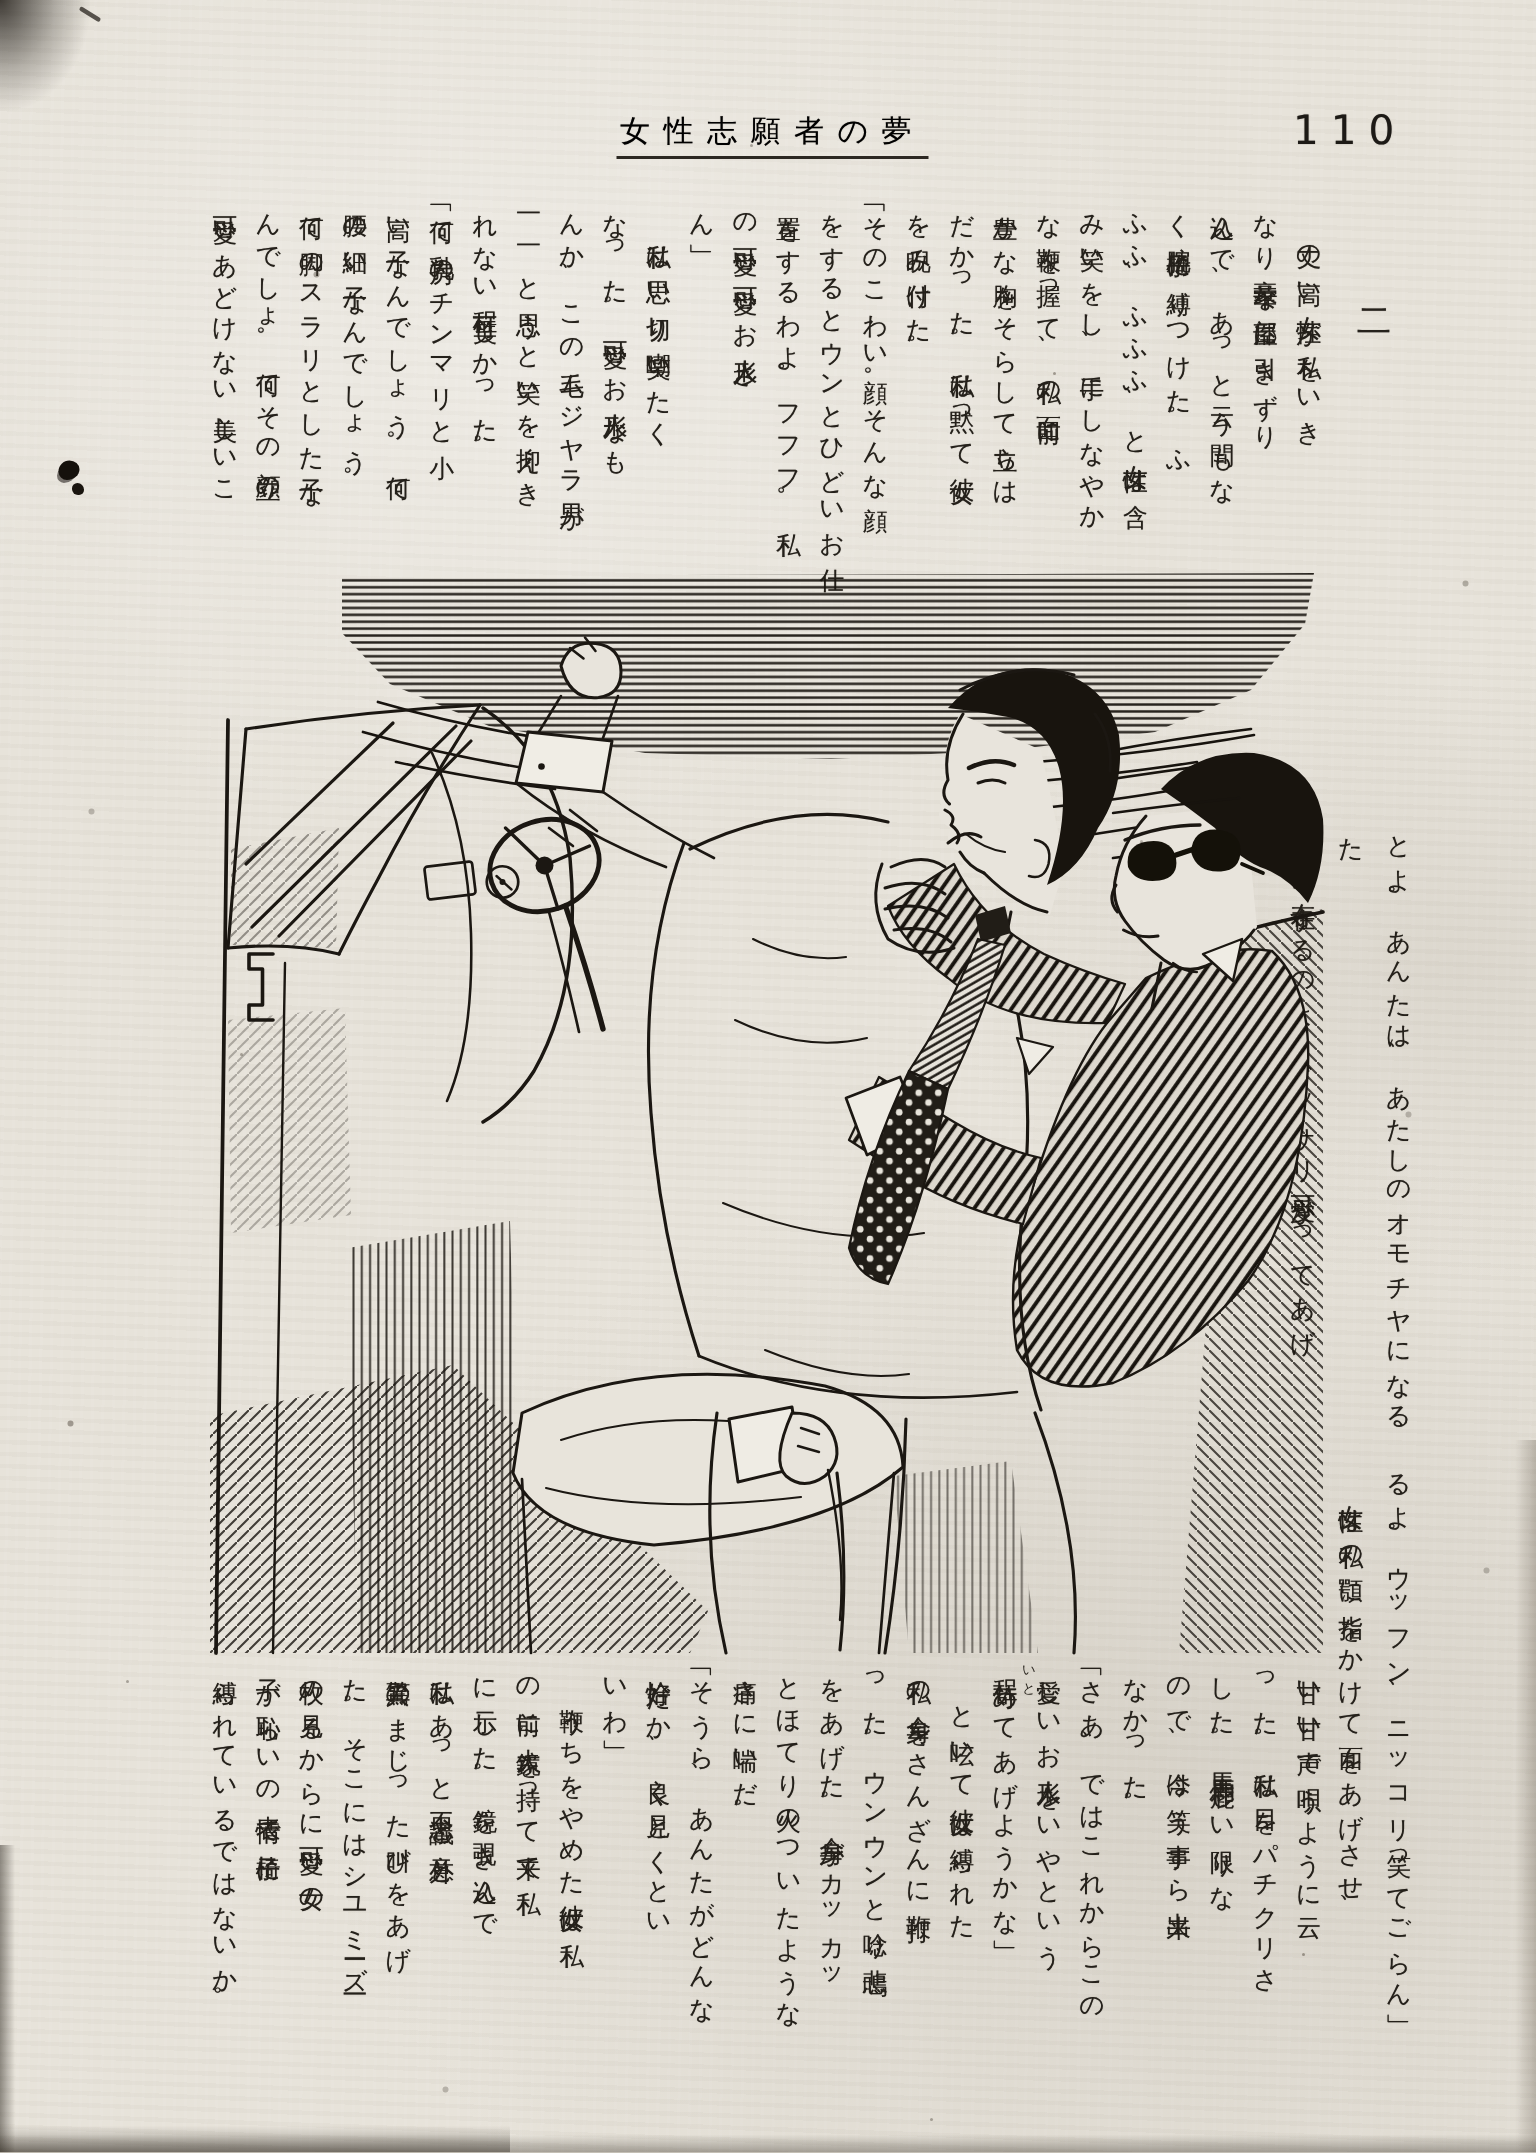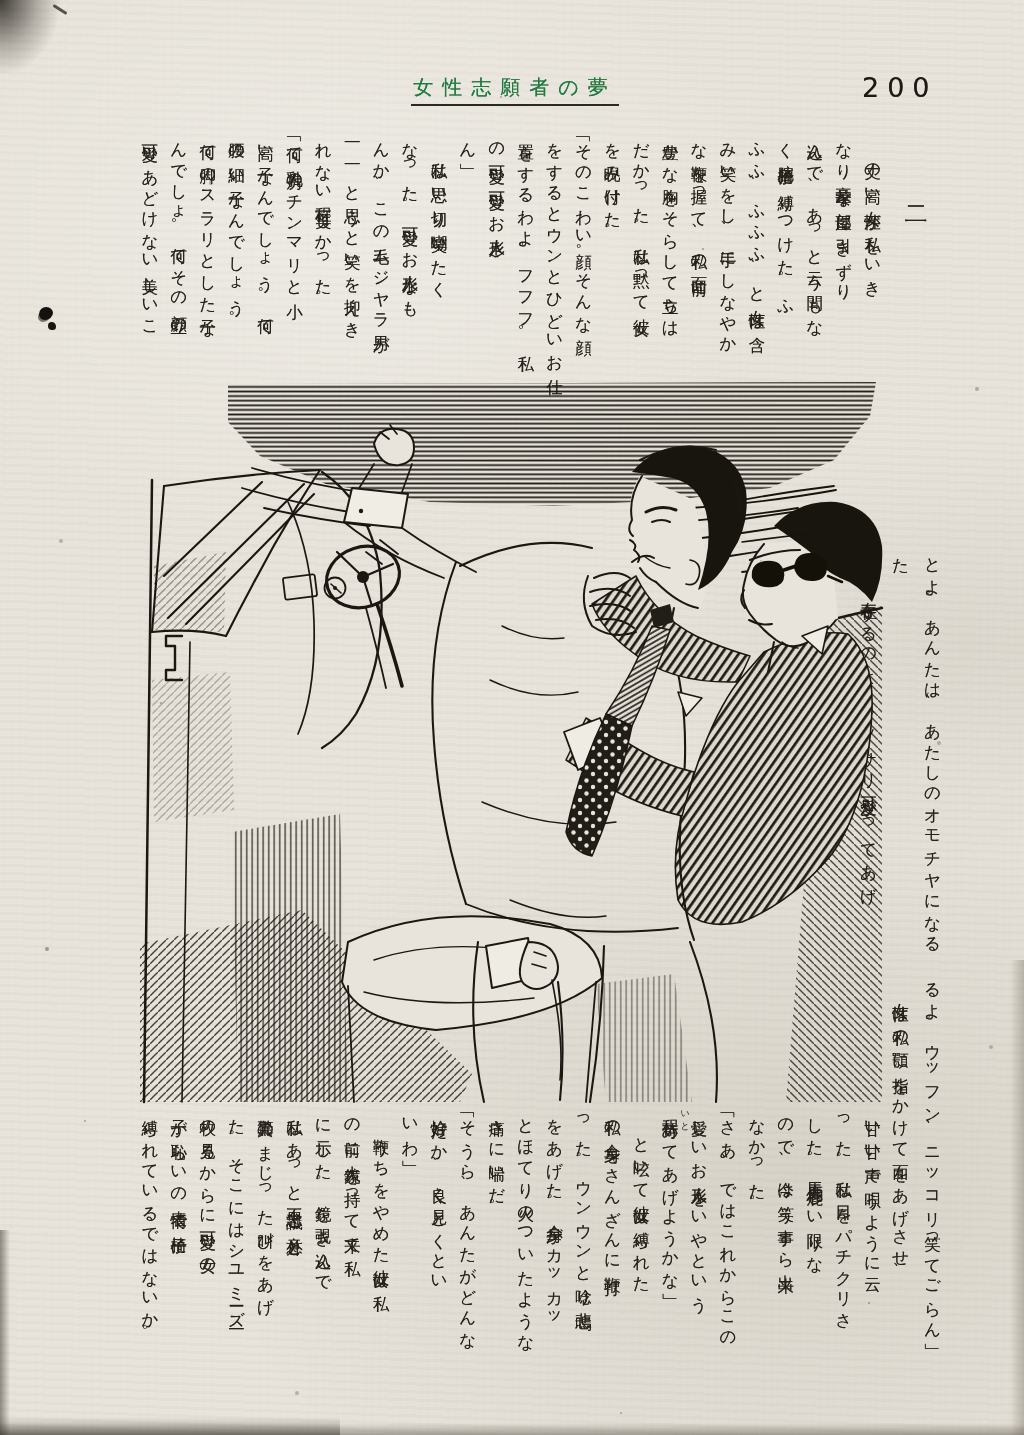--- a/index.html
+++ b/index.html
@@ -20,21 +20,21 @@
   
   .vblock{
     position:absolute;writing-mode:vertical-rl;text-orientation:upright;
     font-size:16.5px;letter-spacing:2.5px;line-height:28.9px;
     color:#24201a;text-shadow:0 0 .5px rgba(35,30,24,.55);
   }
   .vblock .vcol{margin:0;padding:0;}
   .vblock.narrowpitch{line-height:32px;}
   .title{
     position:absolute;left:400px;top:74px;width:230px;text-align:center;
-    font-size:20px;letter-spacing:9px;color:#15803d;
+    font-size:20px;letter-spacing:9px;color:#000000;
     text-shadow:0 0 .5px rgba(35,30,24,.6);
   }
   .title span{border-bottom:2px solid #2c2822;padding:0 2px 5px 2px;}
   .pageno{
     position:absolute;left:862px;top:72px;
     font-family:"DejaVu Sans","Liberation Sans",sans-serif;
     font-size:27px;letter-spacing:8px;color:#1d1a16;
     text-shadow:0 0 .6px rgba(30,26,20,.6);
   }
   .chapter{
@@ -71,21 +71,21 @@
       296px 1392px 0 1px rgba(70,62,52,.3), 620px 1412px 0 0 rgba(70,62,52,.4),
       84px 1120px 0 0 rgba(70,62,52,.4), 990px 1046px 0 1px rgba(70,62,52,.3),
       46px 948px 0 1px rgba(70,62,52,.45), 760px 560px 0 0 rgba(70,62,52,.3);}
 </style>
 </head>
 <body>
 
 <div class="page">
 
   <div class="title"><span>女性志願者の夢</span></div>
-  <div class="pageno">200</div>
+  <div class="pageno">110</div>
   <div class="chapter">二</div>
 
   <div class="vblock" style="left:134px;top:131px;width:752px;height:252px;">
       <div class="vcol">　丈の高い女性が私をいき</div>
       <div class="vcol">なり豪華な部屋に引きずり</div>
       <div class="vcol">込んで、あっと云う間もな</div>
       <div class="vcol">く腕椅子に縛りつけた。ふ</div>
       <div class="vcol">ふふ、ふふふ、と女性は含</div>
       <div class="vcol">み笑いをし、手にしなやか</div>
       <div class="vcol">な鞭を握って、私の面前に</div>

